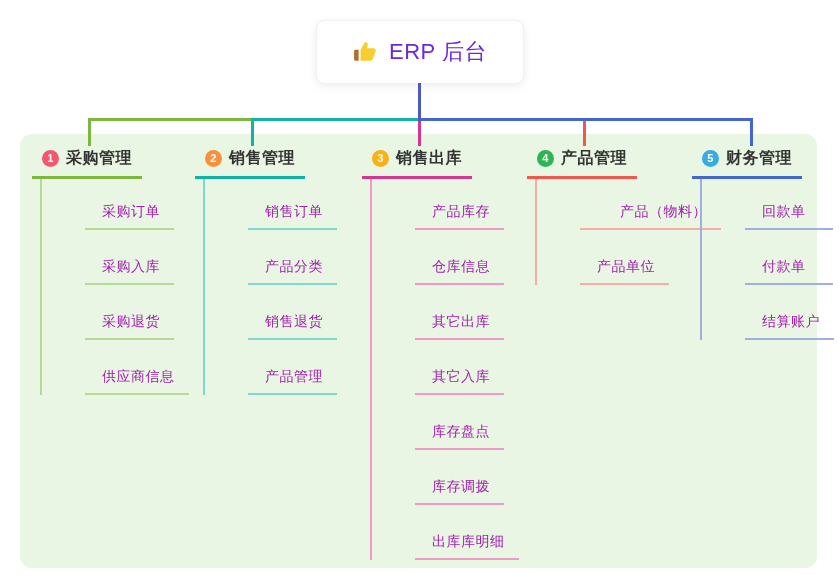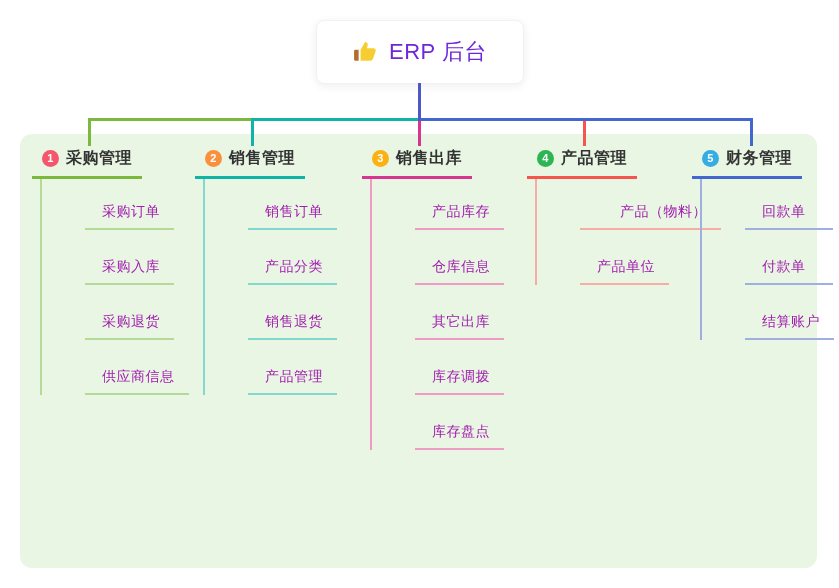--- a/index.html
+++ b/index.html
@@ -101,22 +101,24 @@
     </div>
     <div class="branch-col" style="left: 342px;">
       <div class="branch-title" style="border-bottom-color: rgb(214, 54, 143);">
         <span class="badge" style="background: rgb(251, 176, 20);">3</span>
         <span>销售出库</span>
       </div>
       <ul class="child-list" style="border-left-color: rgb(240, 154, 198);">
         <li style="border-bottom-color: rgb(240, 154, 198);">产品库存</li>
         <li style="border-bottom-color: rgb(240, 154, 198);">仓库信息</li>
         <li style="border-bottom-color: rgb(240, 154, 198);">其它出库</li>
+        <li style="border-bottom-color: rgb(240, 154, 198);">其它入库</li>
+        <li style="border-bottom-color: rgb(240, 154, 198);">库存盘点</li>
         <li style="border-bottom-color: rgb(240, 154, 198);">库存调拨</li>
-        <li style="border-bottom-color: rgb(240, 154, 198);">库存盘点</li>
+        <li style="border-bottom-color: rgb(240, 154, 198);">出库库明细</li>
       </ul>
     </div>
     <div class="branch-col" style="left: 507px;">
       <div class="branch-title" style="border-bottom-color: rgb(244, 86, 78);">
         <span class="badge" style="background: rgb(46, 181, 83);">4</span>
         <span>产品管理</span>
       </div>
       <ul class="child-list" style="border-left-color: rgb(248, 172, 166);">
         <li style="border-bottom-color: rgb(248, 172, 166); padding-left: 40px;">产品（物料）</li>
         <li style="border-bottom-color: rgb(248, 172, 166);">产品单位</li>

